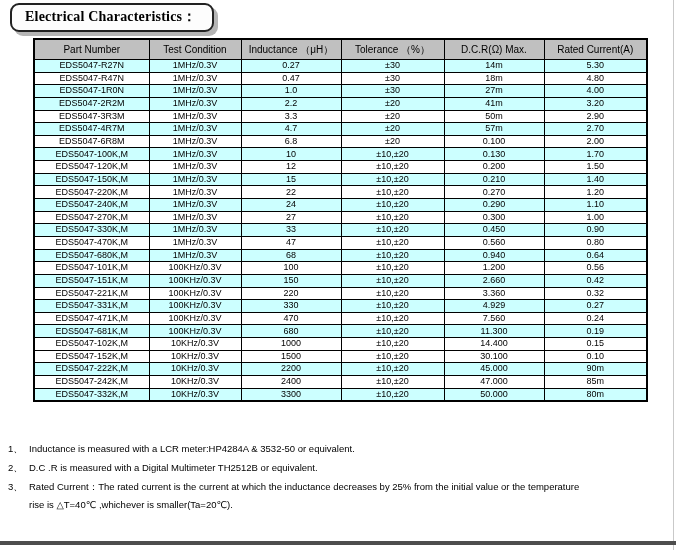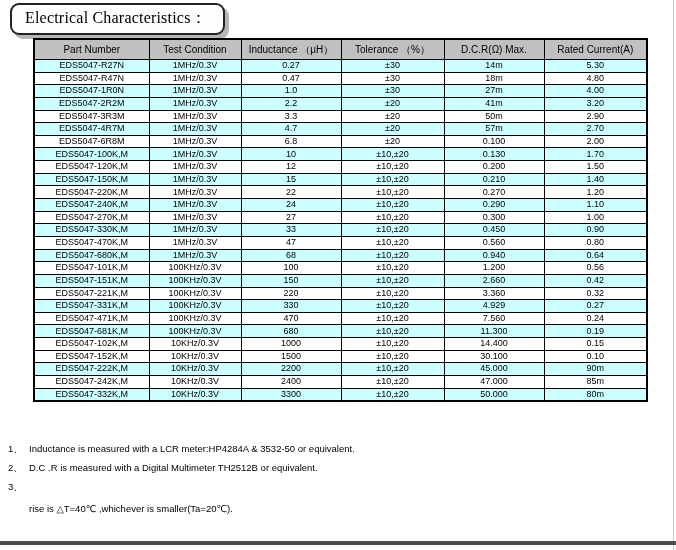--- a/index.html
+++ b/index.html
@@ -15,21 +15,21 @@
     position:absolute; left:0; top:541px; width:676px; height:4px;
     background:#4d4d4d;
   }
   .title-box {
     position:absolute; left:10px; top:3px;
     border:2px solid #222; border-radius:9px;
     background:#fdfdfd;
     box-shadow:4px 4px 0 #b5b5b5;
     padding:3px 16px 4px 13px;
     font-family:"Liberation Serif", serif;
-    font-weight:normal; font-size:16px; letter-spacing:0.2px;
+    font-weight:bold; font-size:14px; letter-spacing:0.2px;
   }
   .char-table {
     position:absolute; left:33px; top:38px;
     border-collapse:collapse; table-layout:fixed;
     border:2px solid #000;
     font-family:"Liberation Sans", sans-serif;
   }
   .char-table th, .char-table td {
     border:1px solid #000; text-align:center; vertical-align:middle;
     padding:0; overflow:hidden; white-space:nowrap;
@@ -43,21 +43,21 @@
   .char-table tr.alt td { background:#ccffff; }
   col.c0 { width:115px; } col.c1 { width:92px; } col.c2 { width:100px; }
   col.c3 { width:103px; } col.c4 { width:100px; } col.c5 { width:103px; }
   .notes {
     position:absolute; left:8px; top:443px; width:660px;
     font-size:9.5px; line-height:1.2;
   }
   .note { display:flex; margin-bottom:7.5px; align-items:flex-start; }
   .note .marker { width:21px; flex:0 0 21px; }
   .note .note-text { flex:1; }
-  .note .cont { margin-top:22px; }
+  .note .cont { margin-top:7px; }
 </style>
 </head>
 <body>
 
 <div class="title-box">
   <span>Electrical Characteristics：</span>
 </div>
 
 <table class="char-table">
   <colgroup>
@@ -303,19 +303,20 @@
     <span class="marker">1、</span>
     <span class="note-text">Inductance is measured with a LCR meter:HP4284A &amp; 3532-50 or equivalent.</span>
   </div>
   <div class="note">
     <span class="marker">2、</span>
     <span class="note-text">D.C .R is measured with a Digital Multimeter TH2512B or equivalent.</span>
   </div>
   <div class="note">
     <span class="marker">3、</span>
     <span class="note-text">
+      <span>Rated Current：The rated current is the current at which the inductance decreases by 25% from the initial value or the temperature</span>
       <div class="cont">rise is △T=40℃ ,whichever is smaller(Ta=20℃).</div>
     </span>
   </div>
 </div>
 
 <div class="right-edge"></div>
 <div class="bottom-bar"></div>
 
 </body></html>

